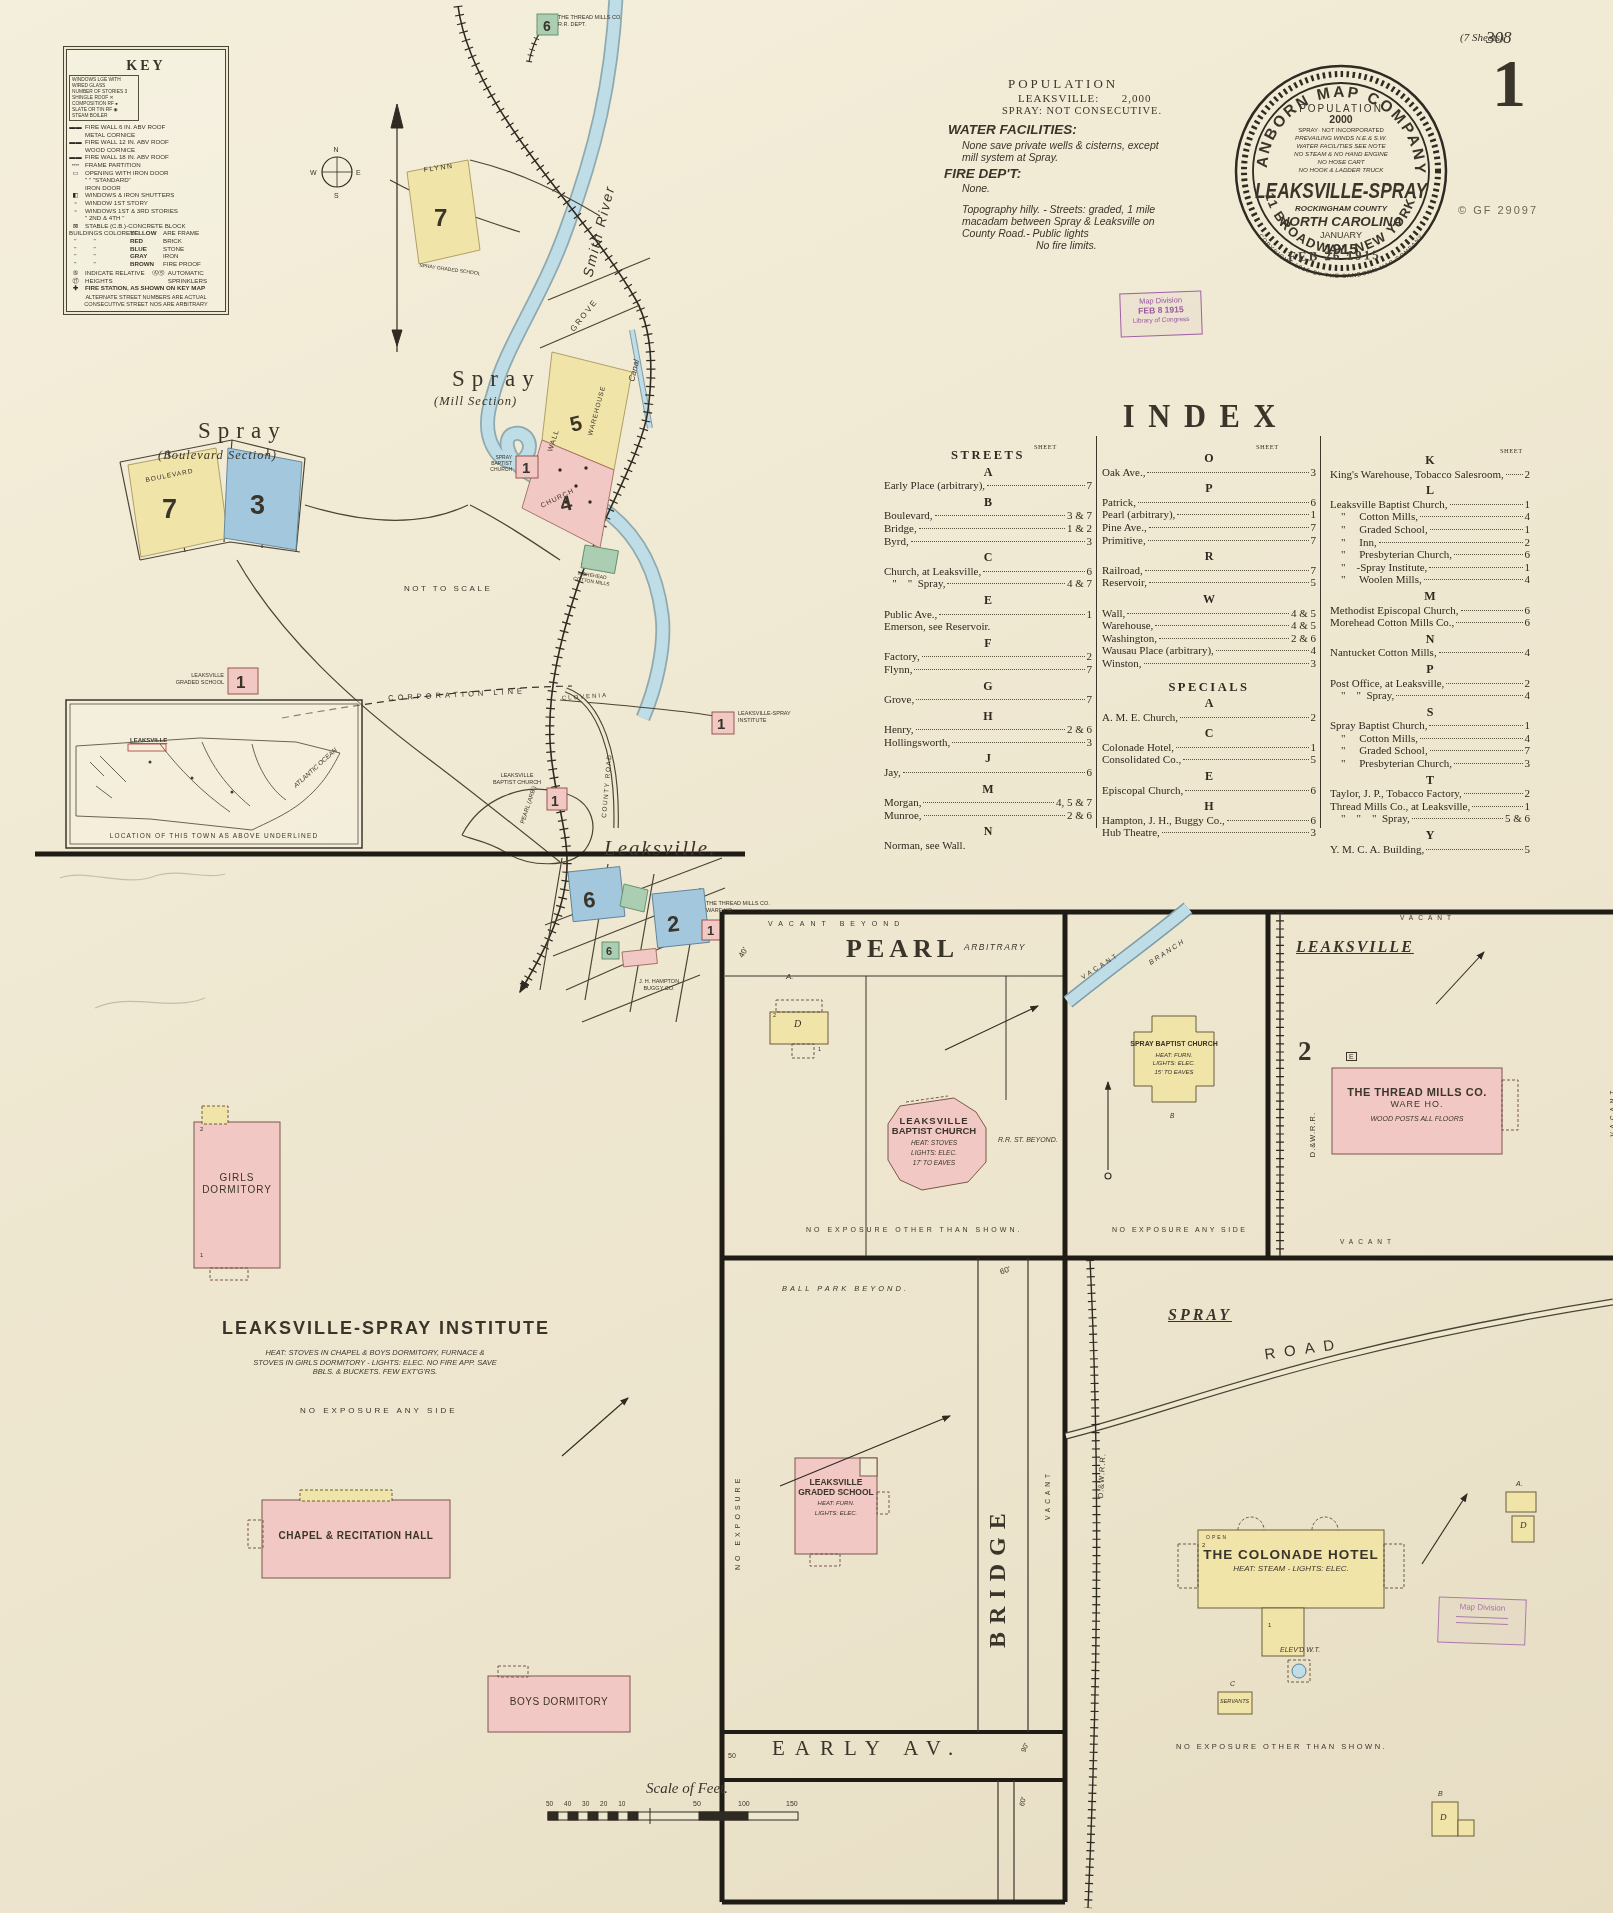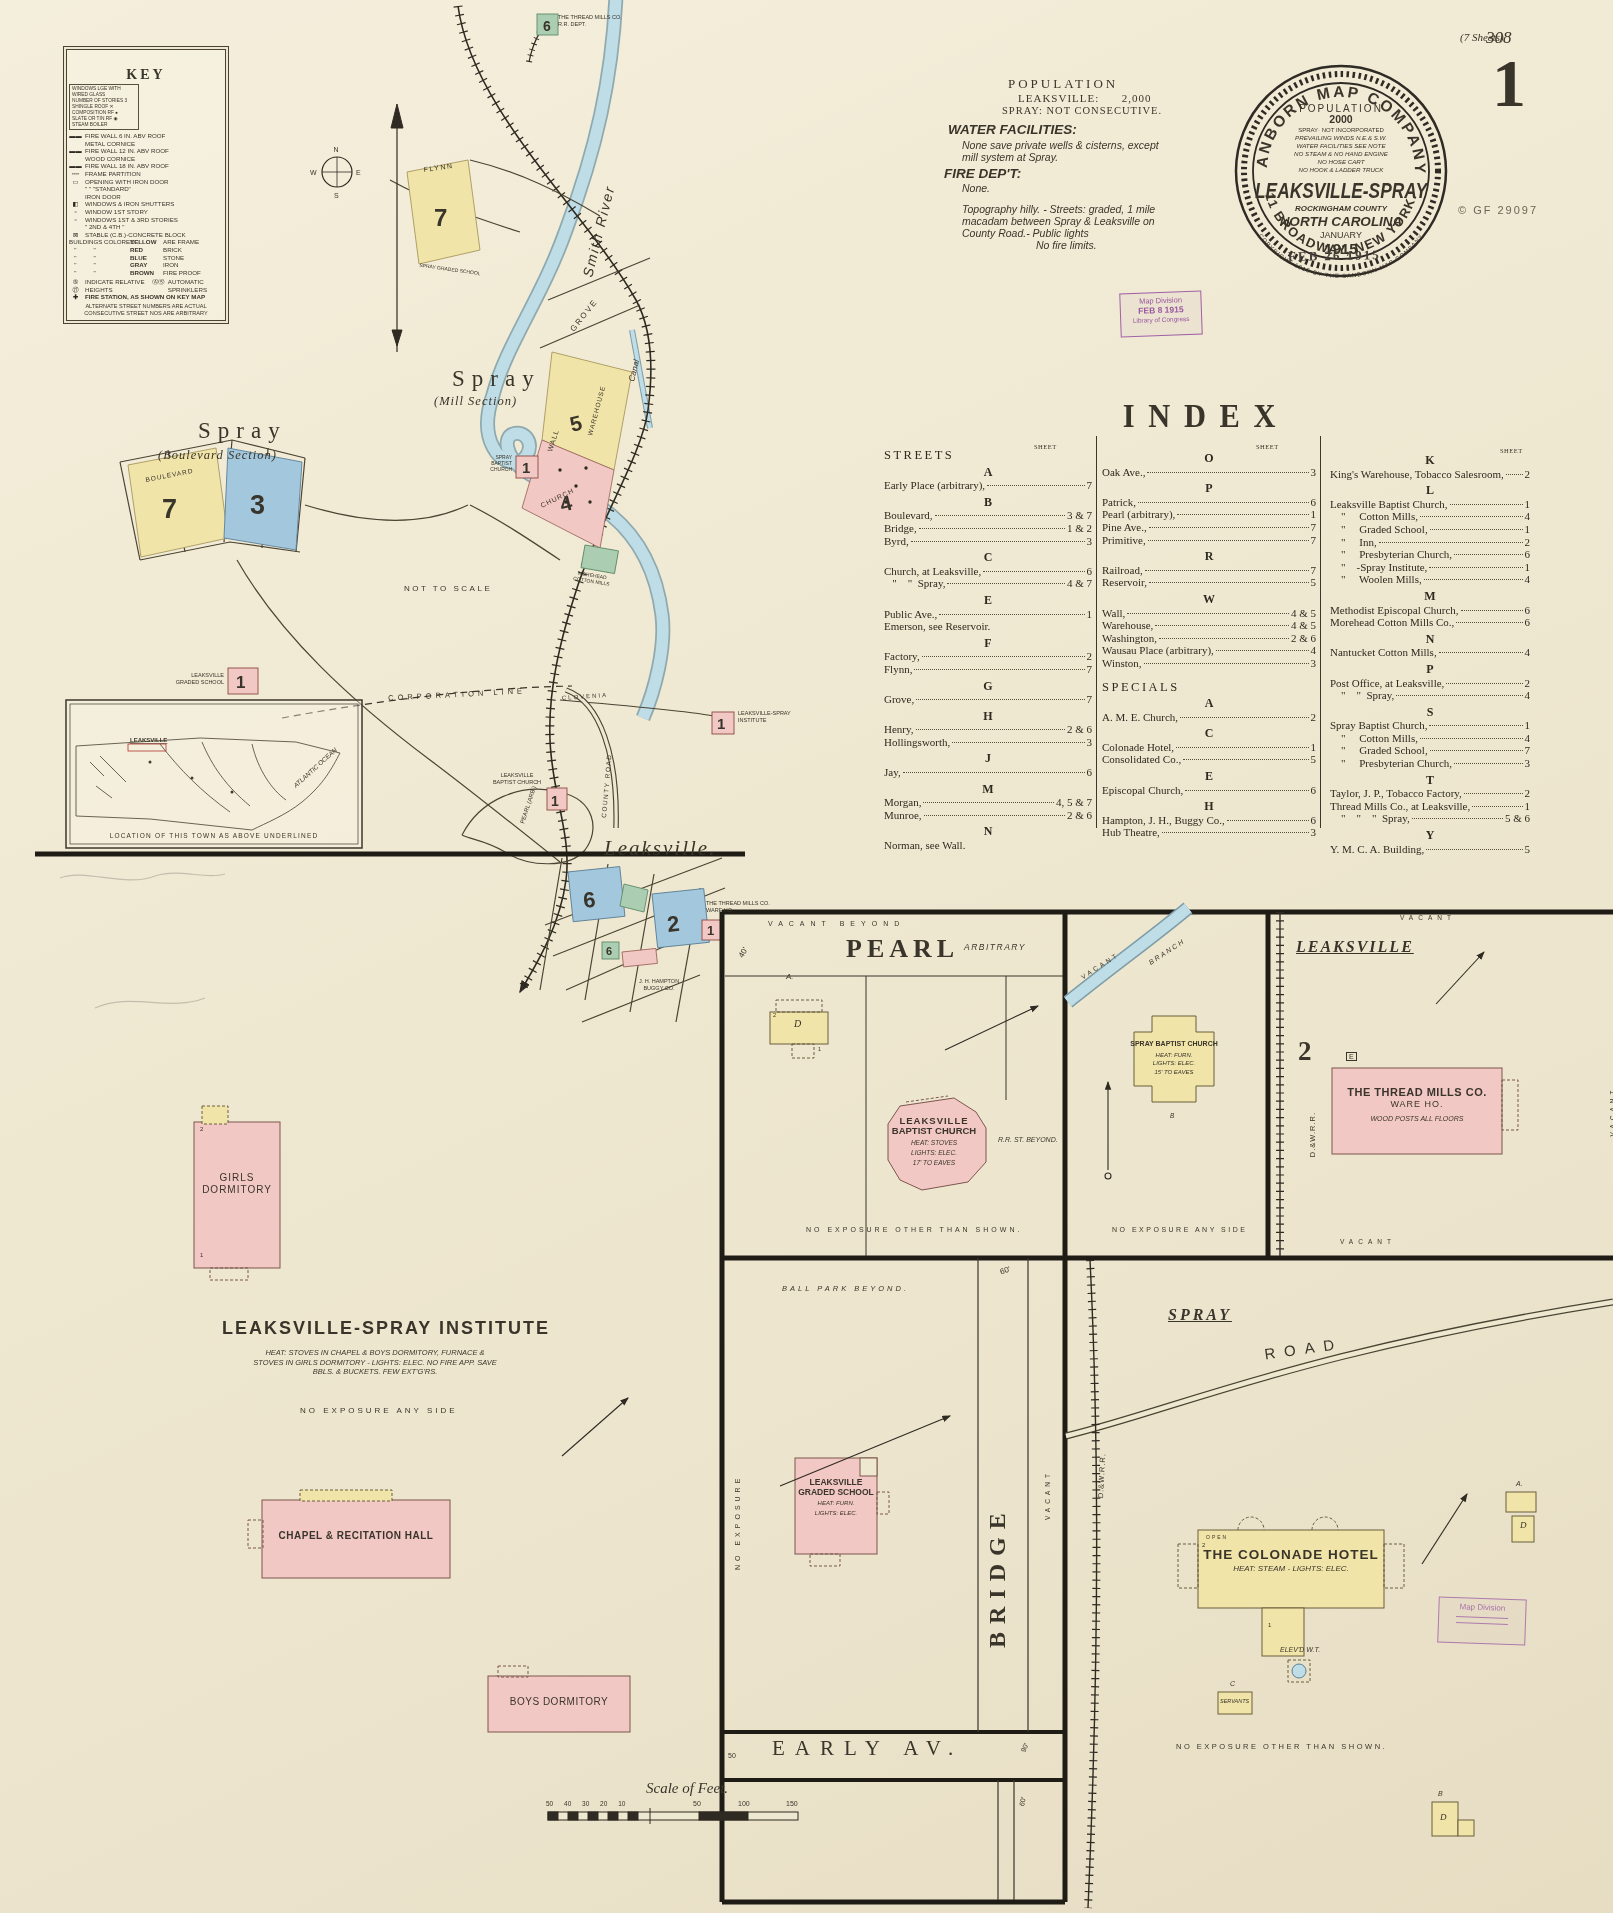--- a/index.html
+++ b/index.html
@@ -7,35 +7,35 @@
     background:linear-gradient(155deg,#f4efdc 0%,#f0e9d3 35%,#ece4cc 70%,#e6ddc3 100%);
     font-family:"Liberation Sans",sans-serif;color:#352f24}
   .t{position:absolute;white-space:nowrap;color:#3a352a}
   .ser{font-family:"Liberation Serif",serif}
   .i{font-style:italic}.b{font-weight:bold}
   .ctr{text-align:center;white-space:normal}
   svg{overflow:visible}
   svg text{font-family:"Liberation Sans",sans-serif;fill:#3a352a}
   .art{position:absolute;left:0;top:0}
   
-  .key{position:absolute;left:63px;top:46px;width:154px;padding:21px 5px 6px;
+  .key{position:absolute;left:63px;top:46px;width:154px;padding:12px 5px 6px;
     border:1.5px solid #4a4436;box-shadow:inset 0 0 0 2px #efe8d1,inset 0 0 0 3px #4a4436;
     font-size:6.2px;line-height:7.6px;color:#3a352a;background:rgba(250,246,232,.35)}
   .key-title{text-align:center;font-family:"Liberation Serif",serif;font-weight:bold;font-size:14px;letter-spacing:3px;line-height:14px;margin-bottom:2px}
   .key-top{display:flex;gap:4px;margin-bottom:2px}
   .key-mini{width:64px;border:.8px solid #55503f;padding:1px 2px;font-size:4.8px;line-height:6px}
   .key-row{display:flex;gap:3px}
   .key-sym{width:13px;flex:none;text-align:center;color:#2c2820}
   .key-crow{display:flex;gap:3px}
   .kc-pre{width:58px;flex:none;white-space:pre}
   .kc-c{font-weight:bold;width:30px}
   .key-foot{text-align:center;margin-top:2px;font-size:5.6px;line-height:7px}
   
   .ixcol{position:absolute;font-family:"Liberation Serif",serif;font-size:11px;line-height:12.6px;color:#2f2a1f}
-  .ix-colhead{text-align:left;font-weight:normal;font-size:12.5px;letter-spacing:2.5px;margin:11px 0 4px}
+  .ix-colhead{text-align:center;font-weight:bold;font-size:12.5px;letter-spacing:2.5px;margin:11px 0 4px}
   .ix-letter{text-align:center;font-weight:bold;font-size:12px;margin:4px 0 1px}
   .ix-row{display:flex;align-items:flex-end}
   .ix-name{white-space:pre}
   .ix-tail{flex:1;display:flex;align-items:baseline;min-width:10px}
   .ix-dots{flex:1;border-bottom:1.6px dotted #57503d;transform:translateY(-3px);margin:0 2px}
   .ix-rule{position:absolute;width:1.2px;background:#3c372b}
   .stamp{position:absolute;border:1.6px solid #a061a6;color:#9a58a0;text-align:center;
     background:rgba(160,97,166,.05);line-height:1.25}
 </style>
 </head>

